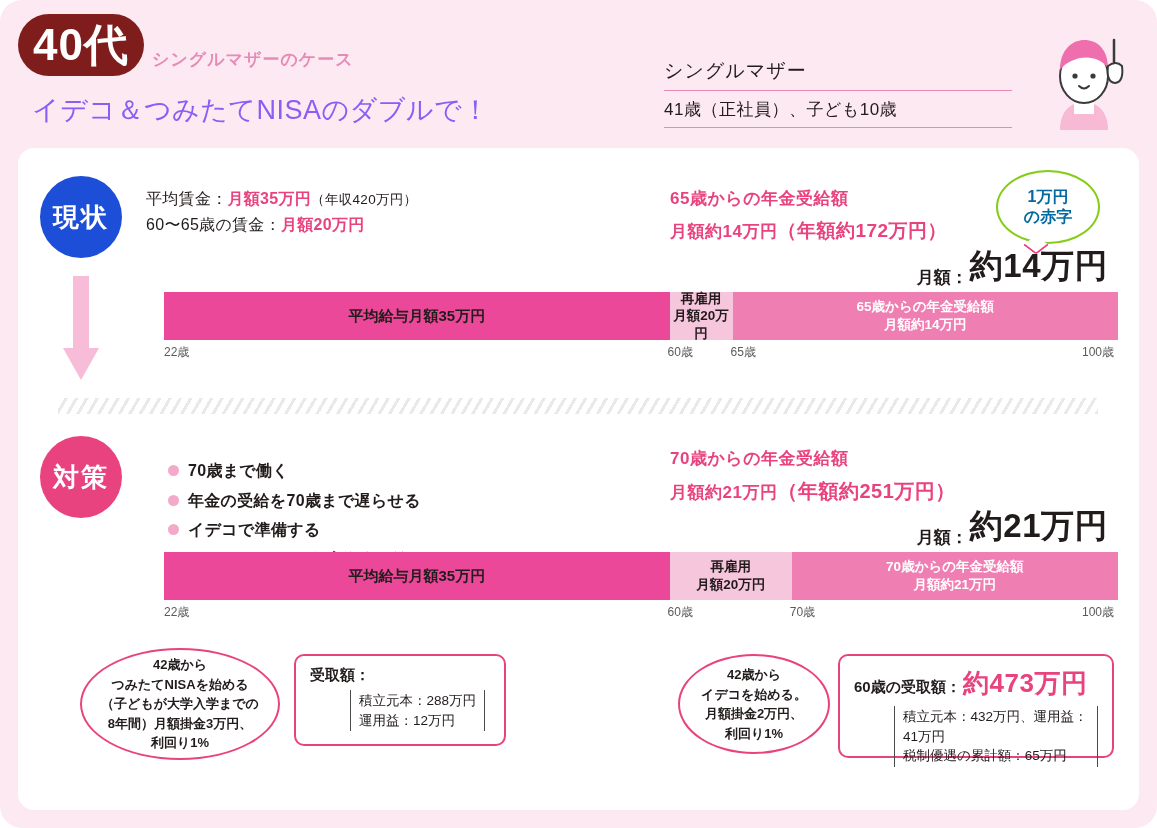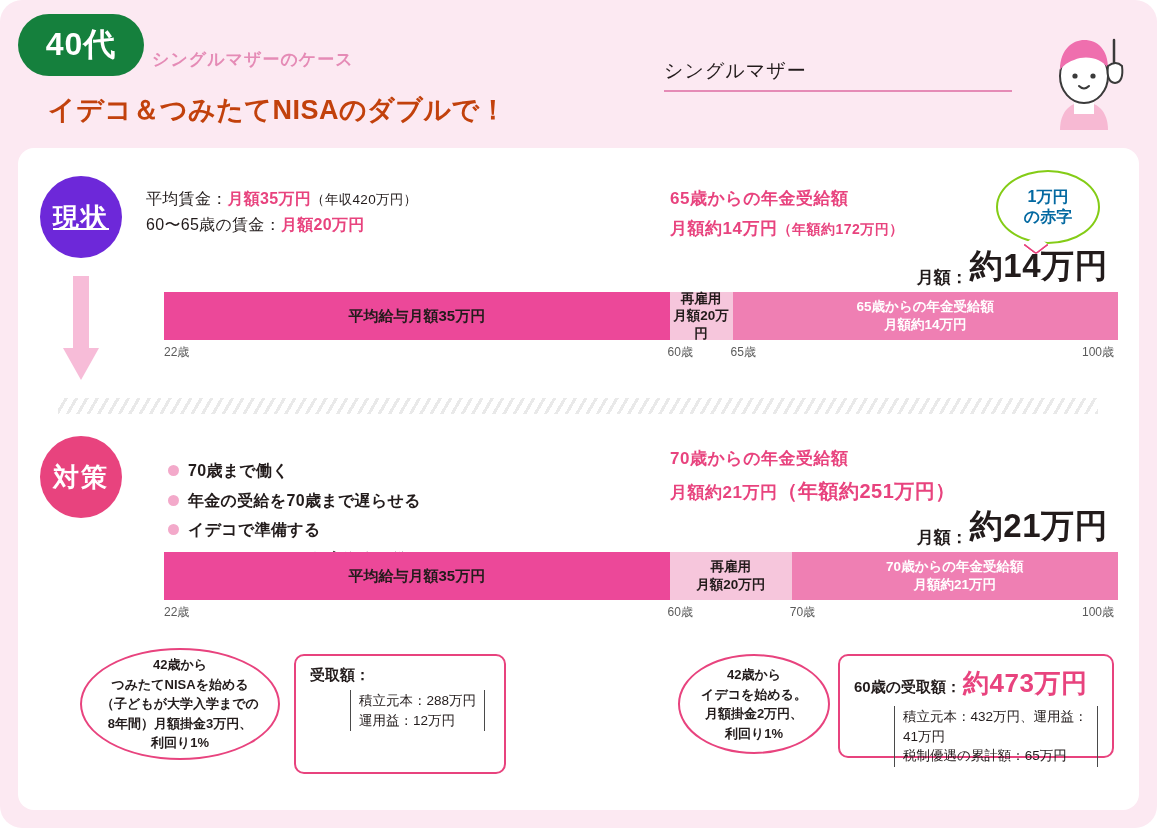--- a/index.html
+++ b/index.html
@@ -14,33 +14,33 @@
   .page {
     position:absolute; left:0; top:0; width:1157px; height:828px;
     background:#fce9f2;
     border-radius:22px;
   }
 
   
   .header { position:absolute; left:0; top:0; width:1157px; height:146px; }
   .age-badge {
     position:absolute; left:18px; top:14px; width:126px; height:62px;
-    background:#15803d; border-radius:31px;
-    color:#ffffff; font-size:32px; font-weight:bold;
+    background:#7f1d1d; border-radius:31px;
+    color:#ffffff; font-size:44px; font-weight:bold;
     display:flex; align-items:center; justify-content:center;
     letter-spacing:1px;
   }
   .case-label {
     position:absolute; left:152px; top:48px;
     color:#e58bb6; font-size:17px; font-weight:bold;
     letter-spacing:1px;
   }
   .headline {
-    position:absolute; left:48px; top:92px;
-    color:#c2410c; font-size:27px; font-weight:bold;
+    position:absolute; left:32px; top:92px;
+    color:#8b5cf6; font-size:27px; font-weight:normal;
     letter-spacing:0.5px;
   }
   .profile { position:absolute; left:664px; top:58px; width:350px; }
   .profile-title {
     font-size:19px; font-weight:normal; color:#221b1b;
     padding-bottom:6px; letter-spacing:1px;
   }
   .profile-rule { height:1px; background:#e58bb6; width:348px; }
   .profile-detail {
     font-size:17px; color:#221b1b; padding-top:7px; padding-bottom:6px;
@@ -56,42 +56,42 @@
     position:absolute; left:18px; top:148px; width:1121px; height:662px;
     background:#ffffff; border-radius:16px;
   }
 
   .circle-badge {
     position:absolute; width:82px; height:82px; border-radius:41px;
     color:#ffffff; font-size:26px; font-weight:bold;
     display:flex; align-items:center; justify-content:center;
     letter-spacing:2px;
   }
-  .badge-now { left:22px; top:28px; background:#6d28d9;text-decoration:underline; }
+  .badge-now { left:22px; top:28px; background:#1d4ed8; }
   .badge-plan { left:22px; top:288px; background:#e8437e; }
 
   .arrow-down {
     position:absolute; left:45px; top:128px; width:36px; height:108px;
   }
 
   
   .now-text {
     position:absolute; left:128px; top:38px;
     font-size:16px; color:#221b1b; line-height:1.65;
     letter-spacing:0.3px;
   }
   .pink { color:#e8437e; font-weight:bold; }
   .small-note { font-size:13.5px; }
 
   .pension-now {
     position:absolute; left:652px; top:36px;
     font-size:17px; color:#e8437e; font-weight:bold; line-height:1.75;
     letter-spacing:0.5px;
   }
-  .pension-now .sub { font-size:14px;margin-top:34px; }
+  .pension-now .sub { font-size:19px;margin-top:34px; }
 
   .bubble {
     position:absolute; width:104px; height:74px;
     border:2px solid #84cc16; border-radius:50%;
     color:#0369a1; font-size:16px; font-weight:bold;
     display:flex; flex-direction:column; align-items:center; justify-content:center;
     line-height:1.25;
   }
   .bubble-now { left:978px; top:22px; }
   .bubble-plan { left:978px; top:282px; }
@@ -162,21 +162,21 @@
     display:flex; align-items:center; justify-content:center;
     line-height:1.5; background:#ffffff;
   }
   .note-left  { left:62px;  top:500px; width:200px; height:112px; }
   .note-right { left:660px; top:506px; width:152px; height:100px; }
 
   .result-box {
     position:absolute; border:2px solid #e8437e; border-radius:10px;
     background:#ffffff; padding:10px 14px;
   }
-  .rb-left  { left:276px; top:506px; width:212px; height:120px; }
+  .rb-left  { left:276px; top:506px; width:212px; height:92px; }
   .rb-right { left:820px; top:506px; width:276px; height:104px; }
   .rb-head { display:flex; align-items:baseline; font-size:15px; font-weight:bold; color:#221b1b; }
   .rb-amount { font-size:26px; color:#e8437e; font-weight:bold; margin-left:2px; letter-spacing:0.5px; }
   .rb-detail {
     margin-top:5px; font-size:13.5px; color:#221b1b; line-height:1.45;
     border-left:1.5px solid #4a4a4a; border-right:1.5px solid #4a4a4a;
     padding:1px 8px; display:inline-block;margin-left:40px;
   }
 </style>
 </head>
@@ -185,20 +185,21 @@
 <div class="page">
 
   <div class="header">
     <div class="age-badge">40代</div>
     <div class="case-label">シングルマザーのケース</div>
     <div class="headline">イデコ＆つみたてNISAのダブルで！</div>
 
     <div class="profile">
       <div class="profile-title">シングルマザー</div>
       <div class="profile-rule"></div>
+      <div class="profile-detail">41歳（正社員）、子ども10歳</div>
       <div class="profile-rule2"></div>
     </div>
 
     <div class="avatar">
       <svg width="120" height="118" viewBox="0 0 120 118">
         <path d="M38 112 C38 92 50 84 62 84 C74 84 86 92 86 112 Z" fill="#f7b9d3"></path>
         <path d="M52 84 h20 v12 h-20 z" fill="#ffffff"></path>
         <ellipse cx="62" cy="58" rx="24" ry="27" fill="#ffffff" stroke="#3a3a3a" stroke-width="2"></ellipse>
         <path d="M38 52 C38 30 52 22 62 22 C76 22 86 32 86 50 C80 42 70 38 58 40 C50 42 42 46 38 52 Z" fill="#ef6fae"></path>
         <circle cx="53" cy="58" r="2.6" fill="#3a3a3a"></circle>

